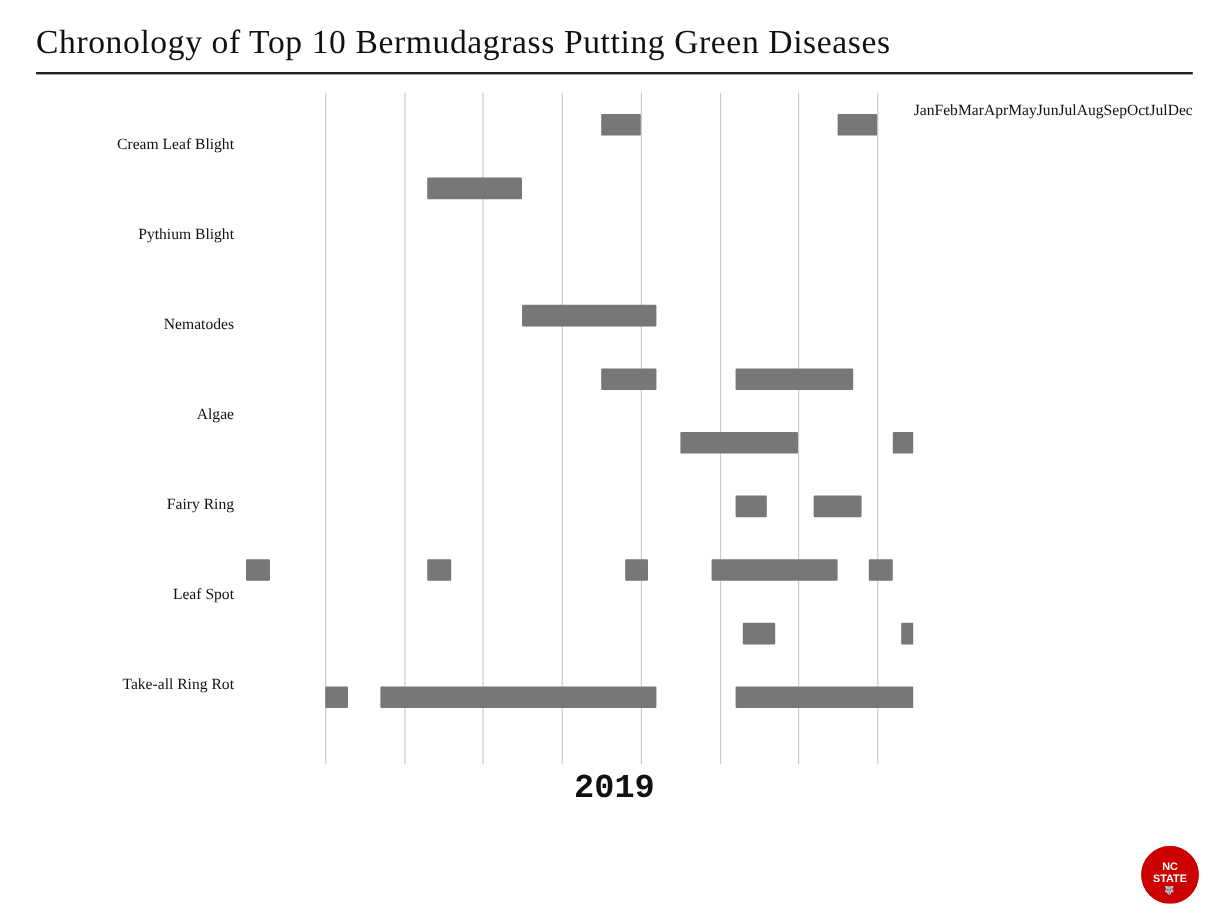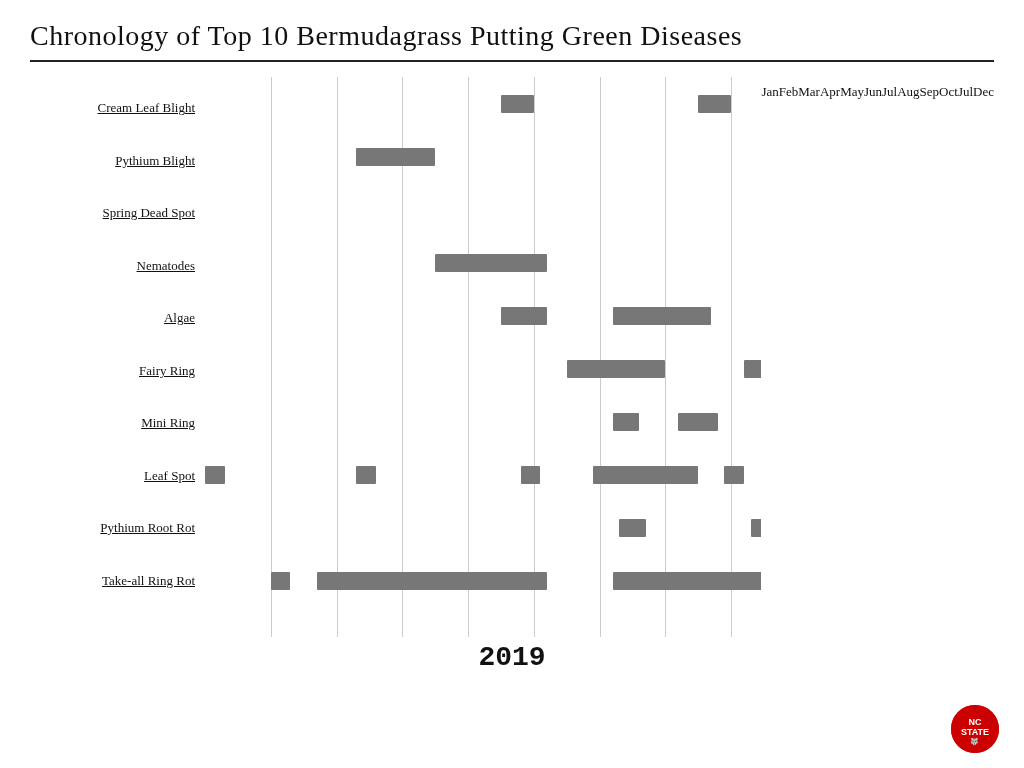--- a/index.html
+++ b/index.html
@@ -47,21 +47,20 @@
     .y-label {
       font-size: 13px;
       color: #111;
       text-align: right;
       padding-right: 10px;
       line-height: 1.2;
       flex: 1;
       display: flex;
       align-items: center;
       justify-content: flex-end;
-      text-decoration: underline;
     }
     .chart-body {
       flex: 1;
       position: relative;
       display: flex;
       flex-direction: row;
     }
     .grid-and-bars {
       flex: 1;
       position: relative;
@@ -129,27 +128,24 @@
 <body>
 
 <div class="page">
   <div class="title">Chronology of Top 10 Bermudagrass Putting Green Diseases</div>
   <hr class="title-line">
 
   <div class="chart-area">
     <div class="y-labels" id="y-labels">
         <div class="y-label">Cream Leaf Blight</div>
         <div class="y-label">Pythium Blight</div>
-        <div class="y-label">Spring Dead Spot</div>
         <div class="y-label">Nematodes</div>
         <div class="y-label">Algae</div>
         <div class="y-label">Fairy Ring</div>
-        <div class="y-label">Mini Ring</div>
         <div class="y-label">Leaf Spot</div>
-        <div class="y-label">Pythium Root Rot</div>
         <div class="y-label">Take-all Ring Rot</div>
       </div>
     <div class="chart-body">
       <div class="grid-and-bars" id="chart-grid">
           <div class="vline" style="left: 65.75px;"></div>
           <div class="vline" style="left: 131.5px;"></div>
           <div class="vline" style="left: 197.25px;"></div>
           <div class="vline" style="left: 263px;"></div>
           <div class="vline" style="left: 328.75px;"></div>
           <div class="vline" style="left: 394.5px;"></div>

